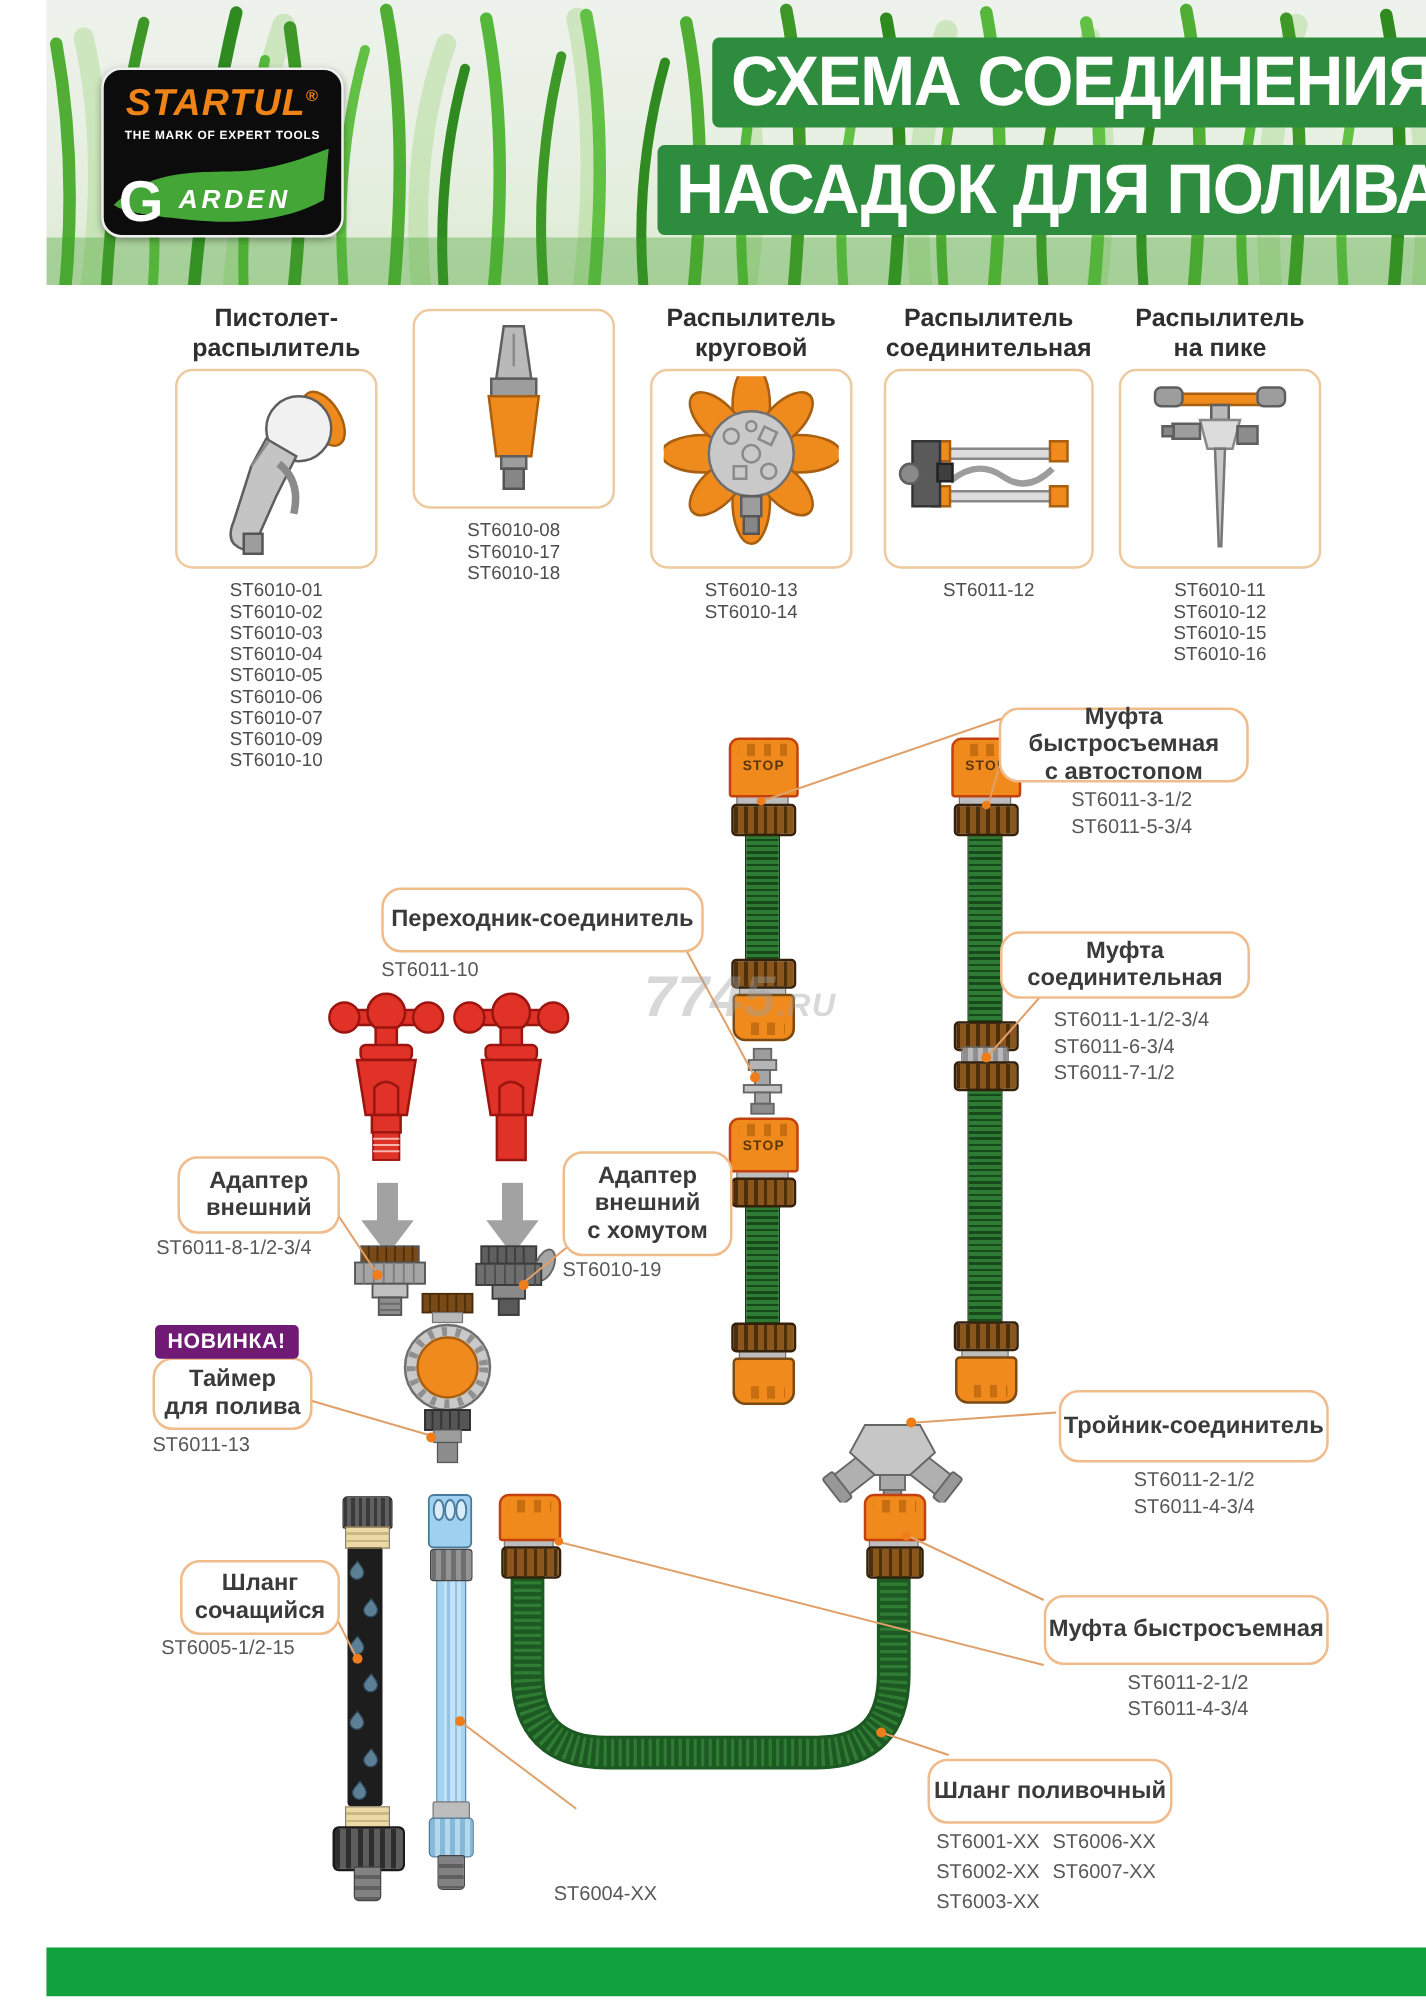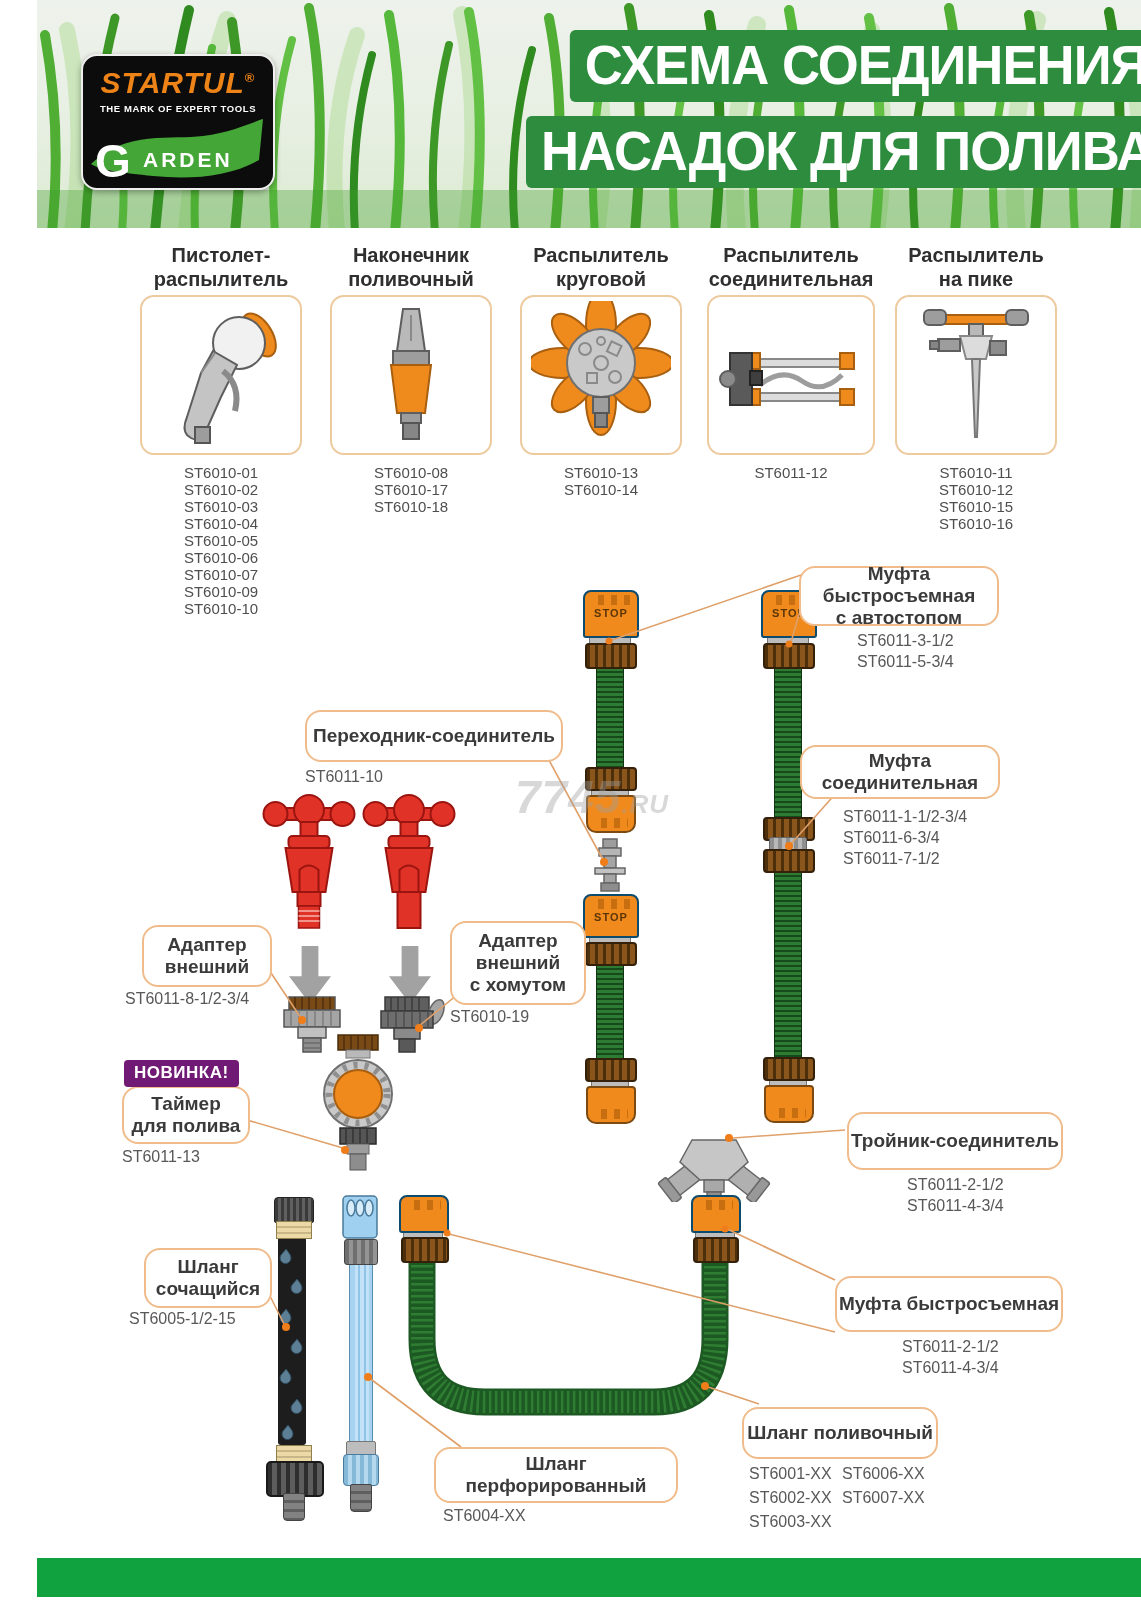--- a/index.html
+++ b/index.html
@@ -11,21 +11,21 @@
   #banner{position:absolute;left:0;top:0;width:1141px;height:228px;overflow:hidden;
           background:linear-gradient(180deg,#eef2ec 0%,#e7efe2 55%,#dcebd2 100%);}
   #logo{position:absolute;left:44px;top:54px;width:190px;height:132px;background:#0c0c0c;
         border:2px solid #efefef;border-radius:16px;box-shadow:0 2px 6px rgba(0,0,0,.35);}
   .brand{position:absolute;top:10px;left:0;width:100%;text-align:center;color:#ee8318;
          font-style:italic;font-weight:bold;font-size:30px;letter-spacing:1px;}
   .brand sup{font-size:13px;font-style:normal;}
   .tagline{position:absolute;top:47px;left:0;width:100%;text-align:center;color:#fff;
            font-weight:bold;font-size:9.5px;letter-spacing:.6px;}
   .garden-g{position:absolute;left:12px;bottom:4px;color:#fff;font-weight:bold;font-size:46px;line-height:1;}
-  .garden-rest{position:absolute;left:60px;bottom:16px;color:#fff;font-weight:bold;font-size:21px;letter-spacing:3px;}
+  .garden-rest{position:absolute;left:60px;bottom:16px;color:#fff;font-weight:bold;font-size:21px;letter-spacing:3px;font-style:italic;}
   .title-line{position:absolute;background:#2e8c3e;color:#fff;font-weight:bold;font-size:56px;
               letter-spacing:-1px;padding:7px 16px 9px;border-radius:6px;white-space:nowrap;
               transform:scaleX(.94);transform-origin:right center;line-height:1;}
   #title1{top:30px;right:16px;}
   #title2{top:116px;right:10px;}
 
   
   .pcol{position:absolute;top:243px;width:162px;text-align:center;}
   .ptitle{font-size:20px;font-weight:bold;color:#2f2f2f;line-height:24px;}
   .pbox{margin-top:4px;height:156px;border:2px solid #eeca9f;border-radius:14px;background:#fff;
@@ -35,21 +35,21 @@
   
   .callout{position:absolute;background:#fff;border:2px solid #f0bc8c;border-radius:16px;
            color:#3a3a3a;font-weight:bold;font-size:19px;line-height:22px;text-align:center;
            display:flex;flex-direction:column;justify-content:center;z-index:6;}
   .codes{position:absolute;font-size:16px;color:#585858;line-height:21px;z-index:6;}
   .codes.center{text-align:left;}
   .badge{position:absolute;background:#701a75;color:#fff;font-weight:bold;font-size:17px;
          padding:3px 10px 4px;border-radius:4px;z-index:7;letter-spacing:.5px;}
 
   
-  .cap-stop{background:#f08a1d;border:2px solid #0c4a6e;border-radius:8px 8px 3px 3px;z-index:3;}
+  .cap-stop{background:#f08a1d;border:2px solid #c2410c;border-radius:8px 8px 3px 3px;z-index:3;}
   .notch{height:10px;margin:3px 6px 0;background:repeating-linear-gradient(90deg,#f08a1d 0 7px,#c76f10 7px 13px);border-radius:2px;}
   .stop-text{display:block;text-align:center;font-size:11px;font-weight:bold;color:#5c3608;letter-spacing:1px;margin-top:2px;}
   .cap-f{background:#f08a1d;border:2px solid #7a4a12;border-radius:4px 4px 10px 10px;z-index:3;
          display:flex;flex-direction:column;justify-content:flex-end;}
   .cap-f .notch{margin:0 6px 3px;}
   .nut{background:repeating-linear-gradient(90deg,#4e2f0c 0 3px,#8a561c 3px 8px);
        border:2px solid #35200a;border-radius:4px;z-index:3;}
   .ring{background:#bdbdbd;border:1px solid #777;border-radius:2px;z-index:2;}
   .hose-v{background:repeating-linear-gradient(180deg,#174a1b 0 2px,#2e7c33 2px 5px);
           border:1px solid #0f3512;border-radius:2px;z-index:1;}
@@ -159,21 +159,20 @@
       <div>ST6010-04</div>
       <div>ST6010-05</div>
       <div>ST6010-06</div>
       <div>ST6010-07</div>
       <div>ST6010-09</div>
       <div>ST6010-10</div>
     </div>
   </div>
 
   <div class="pcol" style="left:293px;">
-    <div class="ptitle"><span>Наконечник</span><br><span>поливочный</span></div>
     <div class="pbox">
       <svg width="140" height="148" viewBox="0 0 140 148">
         <g stroke="#5e5e5e" stroke-width="2">
           <path d="M62,8 L78,8 L84,50 L56,50 Z" fill="#b9b9b9"></path>
           <path d="M70,14 L70,40" stroke="#8a8a8a"></path>
           <rect x="52" y="50" width="36" height="14" fill="#9d9d9d"></rect>
           <path d="M50,64 L90,64 L84,112 L56,112 Z" fill="#ef8a1d" stroke="#a85f10"></path>
           <rect x="60" y="112" width="20" height="10" fill="#9d9d9d"></rect>
           <rect x="62" y="122" width="16" height="16" fill="#868686" stroke="#555"></rect>
         </g>
@@ -568,23 +567,20 @@
   <div class="codes" style="left:712px;top:1462px;line-height:24px;">
     <div>ST6001-XX</div>
     <div>ST6002-XX</div>
     <div>ST6003-XX</div>
   </div>
   <div class="codes" style="left:805px;top:1462px;line-height:24px;">
     <div>ST6006-XX</div>
     <div>ST6007-XX</div>
   </div>
 
-  <div class="callout" style="left:397px;top:1447px;width:240px;height:52px;">
-    <span>Шланг перфорированный</span>
-  </div>
   <div class="codes center" style="left:406px;top:1505px;width:240px;">
     <div>ST6004-XX</div>
   </div>
 
   <div class="callout" style="left:107px;top:1248px;width:124px;height:56px;">
     <span>Шланг</span>
     <span>сочащийся</span>
   </div>
   <div class="codes center" style="left:92px;top:1308px;width:154px;">
     <div>ST6005-1/2-15</div>

